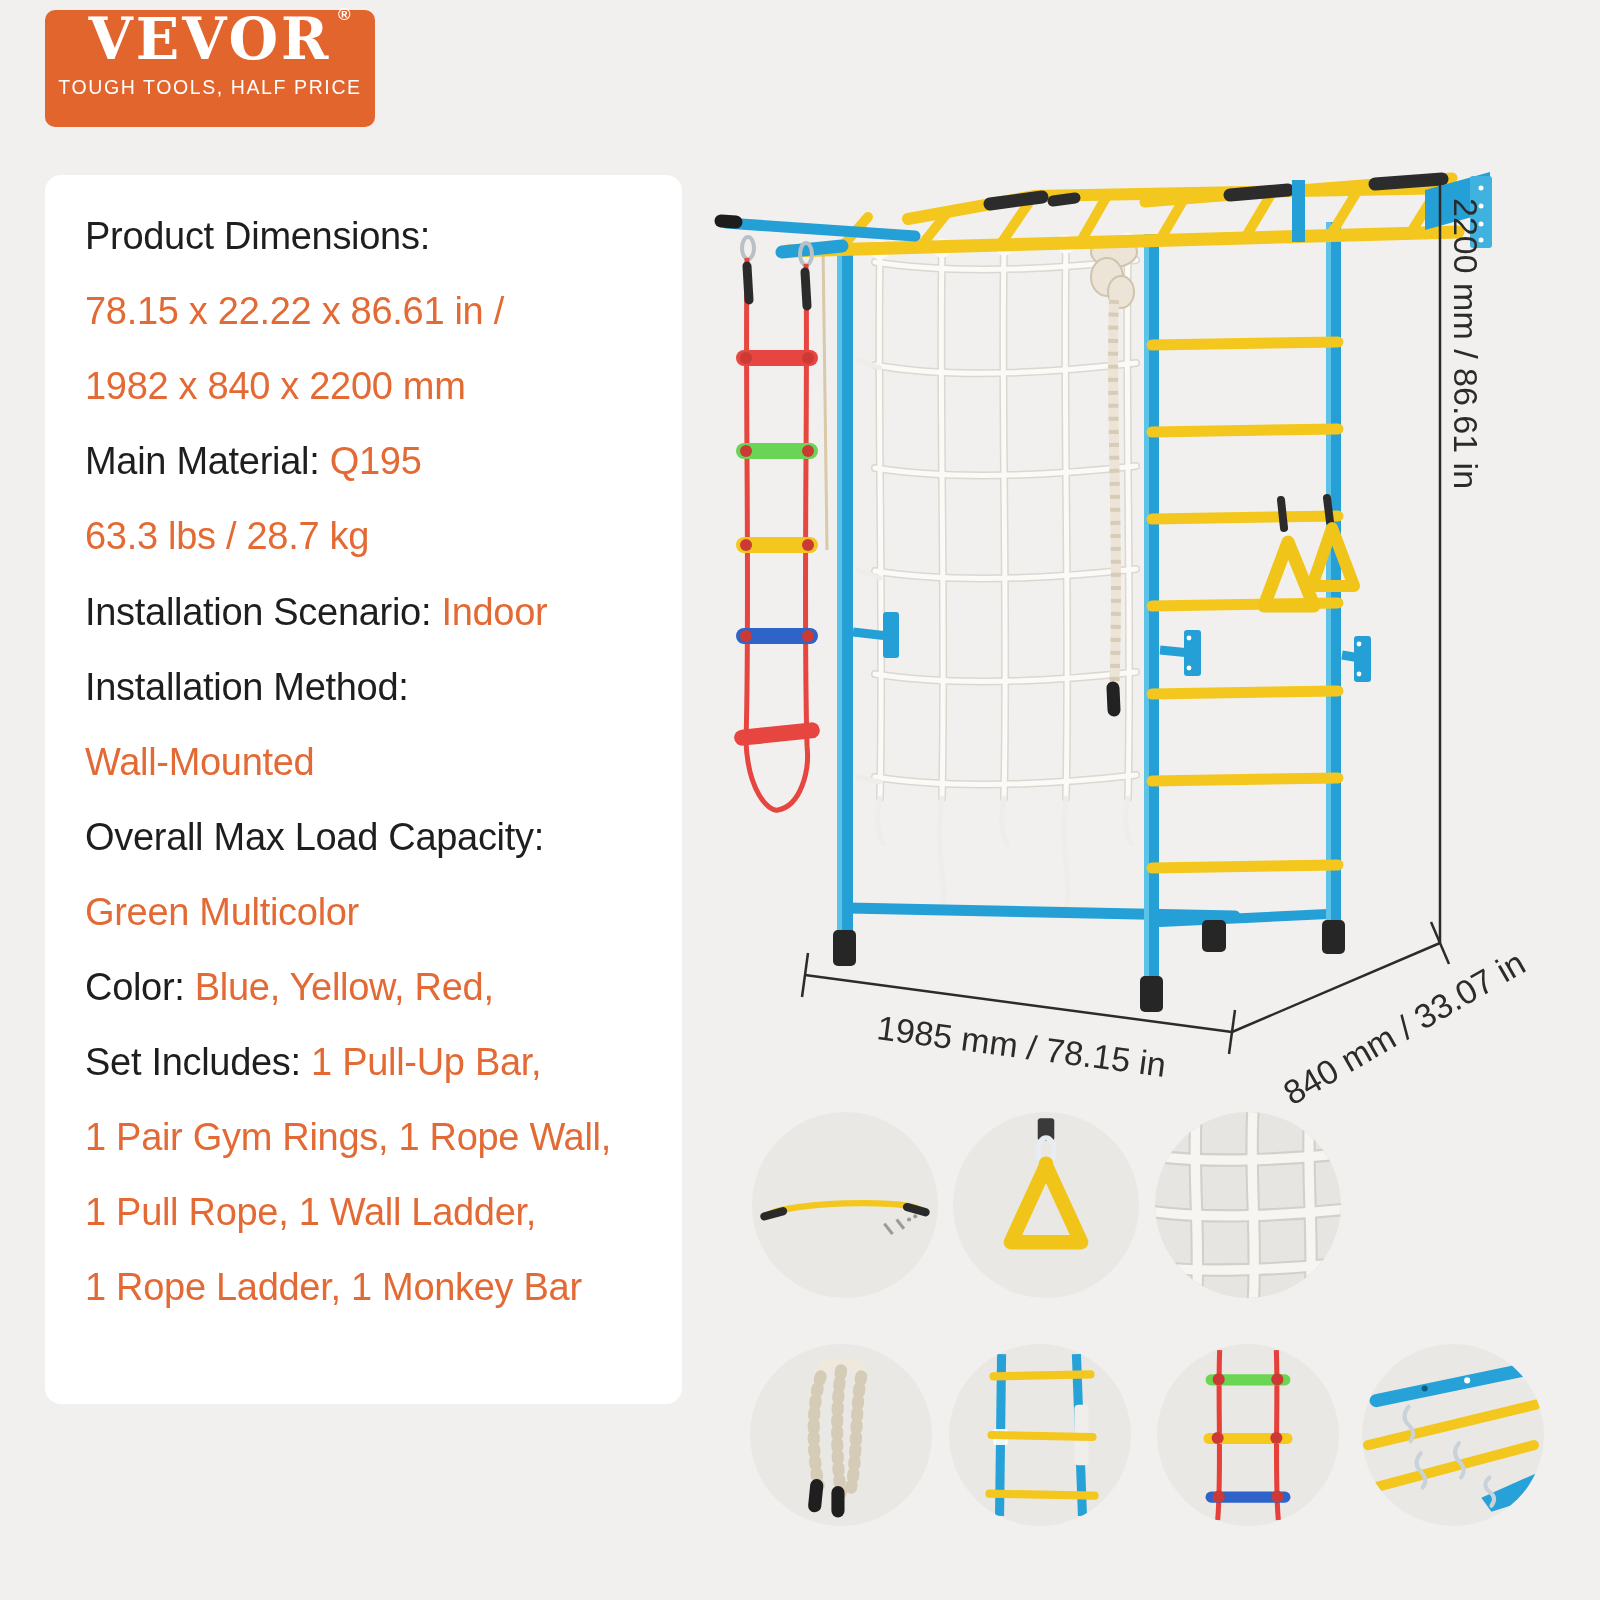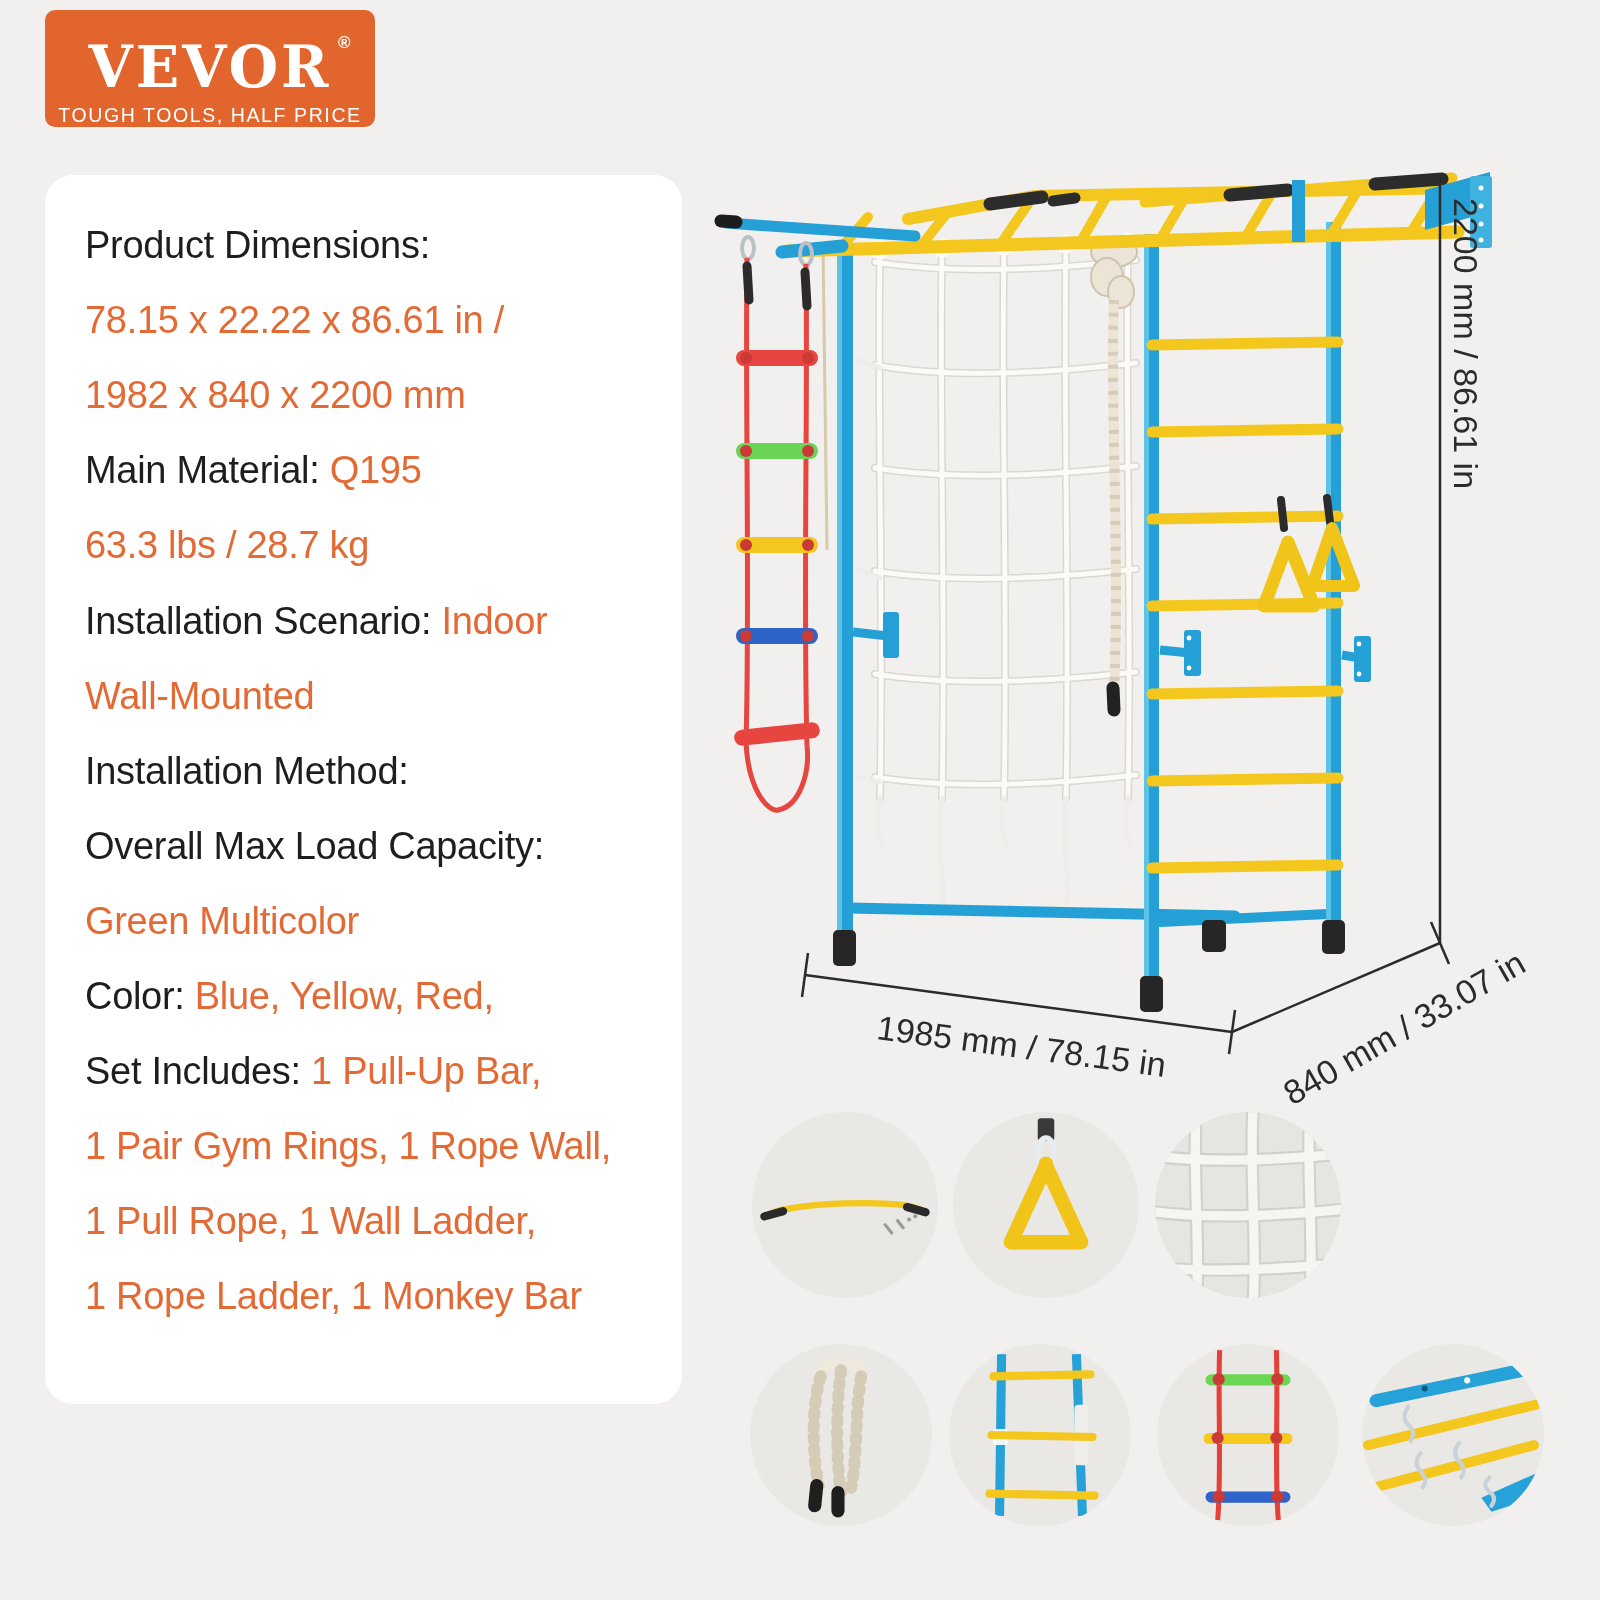--- a/index.html
+++ b/index.html
@@ -7,26 +7,26 @@
     --blue:#25a0d6; --blueD:#1787bd; --yellow:#f3c71d; --red:#e64540; --green:#69d455;
     --rblue:#2e63c8; --net:#fbfaf7; --netS:#dbd7d1; --rope:#ece4d6; --ropeD:#cfc4ae;
     --circle:#eae8e5; --dim:#2b2b2b;
   }
   *{margin:0;padding:0;box-sizing:border-box}
   html,body{width:1600px;height:1600px}
   body{background:var(--bg);font-family:"Liberation Sans",sans-serif;position:relative;overflow:hidden}
   .abs{position:absolute}
   
   .logo{left:45px;top:10px;width:330px;height:117px;background:var(--brand);border-radius:10px;
-        display:flex;flex-direction:column;align-items:center;justify-content:flex-end;color:#fff}
+        display:flex;flex-direction:column;align-items:center;justify-content:flex-start;color:#fff}
   .logo .brand{font-family:"DejaVu Serif",serif;font-weight:bold;font-size:57px;letter-spacing:3px;line-height:1;position:relative}
   .logo .reg{position:absolute;top:-4px;right:-22px;font-family:"Liberation Sans",sans-serif;font-size:17px;font-weight:bold}
   .logo .tagline{font-size:19.5px;font-weight:normal;letter-spacing:1.6px;margin-top:9px}
   
-  .panel{left:45px;top:175px;width:637px;height:1229px;background:var(--panel);border-radius:28px;padding:33px 20px 0 40px}
+  .panel{left:45px;top:175px;width:637px;height:1229px;background:var(--panel);border-radius:16px;padding:24px 20px 0 40px}
   .spec-line{height:75.1px;display:flex;align-items:center;font-size:38px;white-space:pre;letter-spacing:-0.3px}
   .spec-line .k{color:var(--ink)}
   .spec-line .v{color:var(--accent)}
   
   .figure{left:690px;top:150px;width:910px;height:1030px}
   
   text.dim{font-family:"Liberation Sans",sans-serif;font-size:34px;fill:var(--dim)}
   
   .detail-circle{border-radius:50%;background:var(--circle);overflow:hidden;display:flex;align-items:center;justify-content:center}
   .r1{width:186px;height:186px;top:1112px}
@@ -41,22 +41,22 @@
 </div>
 
 <div class="abs panel">
   <div id="spec-list">
       <div class="spec-line"><span class="k">Product Dimensions:</span><span class="v"></span></div>
       <div class="spec-line"><span class="k"></span><span class="v">78.15 x 22.22 x 86.61 in /</span></div>
       <div class="spec-line"><span class="k"></span><span class="v">1982 x 840 x 2200 mm</span></div>
       <div class="spec-line"><span class="k">Main Material: </span><span class="v">Q195</span></div>
       <div class="spec-line"><span class="k"></span><span class="v">63.3 lbs / 28.7 kg</span></div>
       <div class="spec-line"><span class="k">Installation Scenario: </span><span class="v">Indoor</span></div>
+      <div class="spec-line"><span class="k">Installation Method:</span><span class="v"></span></div>
       <div class="spec-line"><span class="k"></span><span class="v">Wall-Mounted</span></div>
-      <div class="spec-line"><span class="k">Installation Method:</span><span class="v"></span></div>
       <div class="spec-line"><span class="k">Overall Max Load Capacity:</span><span class="v"></span></div>
       <div class="spec-line"><span class="k"></span><span class="v">Green Multicolor</span></div>
       <div class="spec-line"><span class="k">Color: </span><span class="v">Blue, Yellow, Red,</span></div>
       <div class="spec-line"><span class="k">Set Includes: </span><span class="v">1 Pull-Up Bar,</span></div>
       <div class="spec-line"><span class="k"></span><span class="v">1 Pair Gym Rings, 1 Rope Wall,</span></div>
       <div class="spec-line"><span class="k"></span><span class="v">1 Pull Rope, 1 Wall Ladder,</span></div>
       <div class="spec-line"><span class="k"></span><span class="v">1 Rope Ladder, 1 Monkey Bar</span></div>
     </div>
 </div>
 

